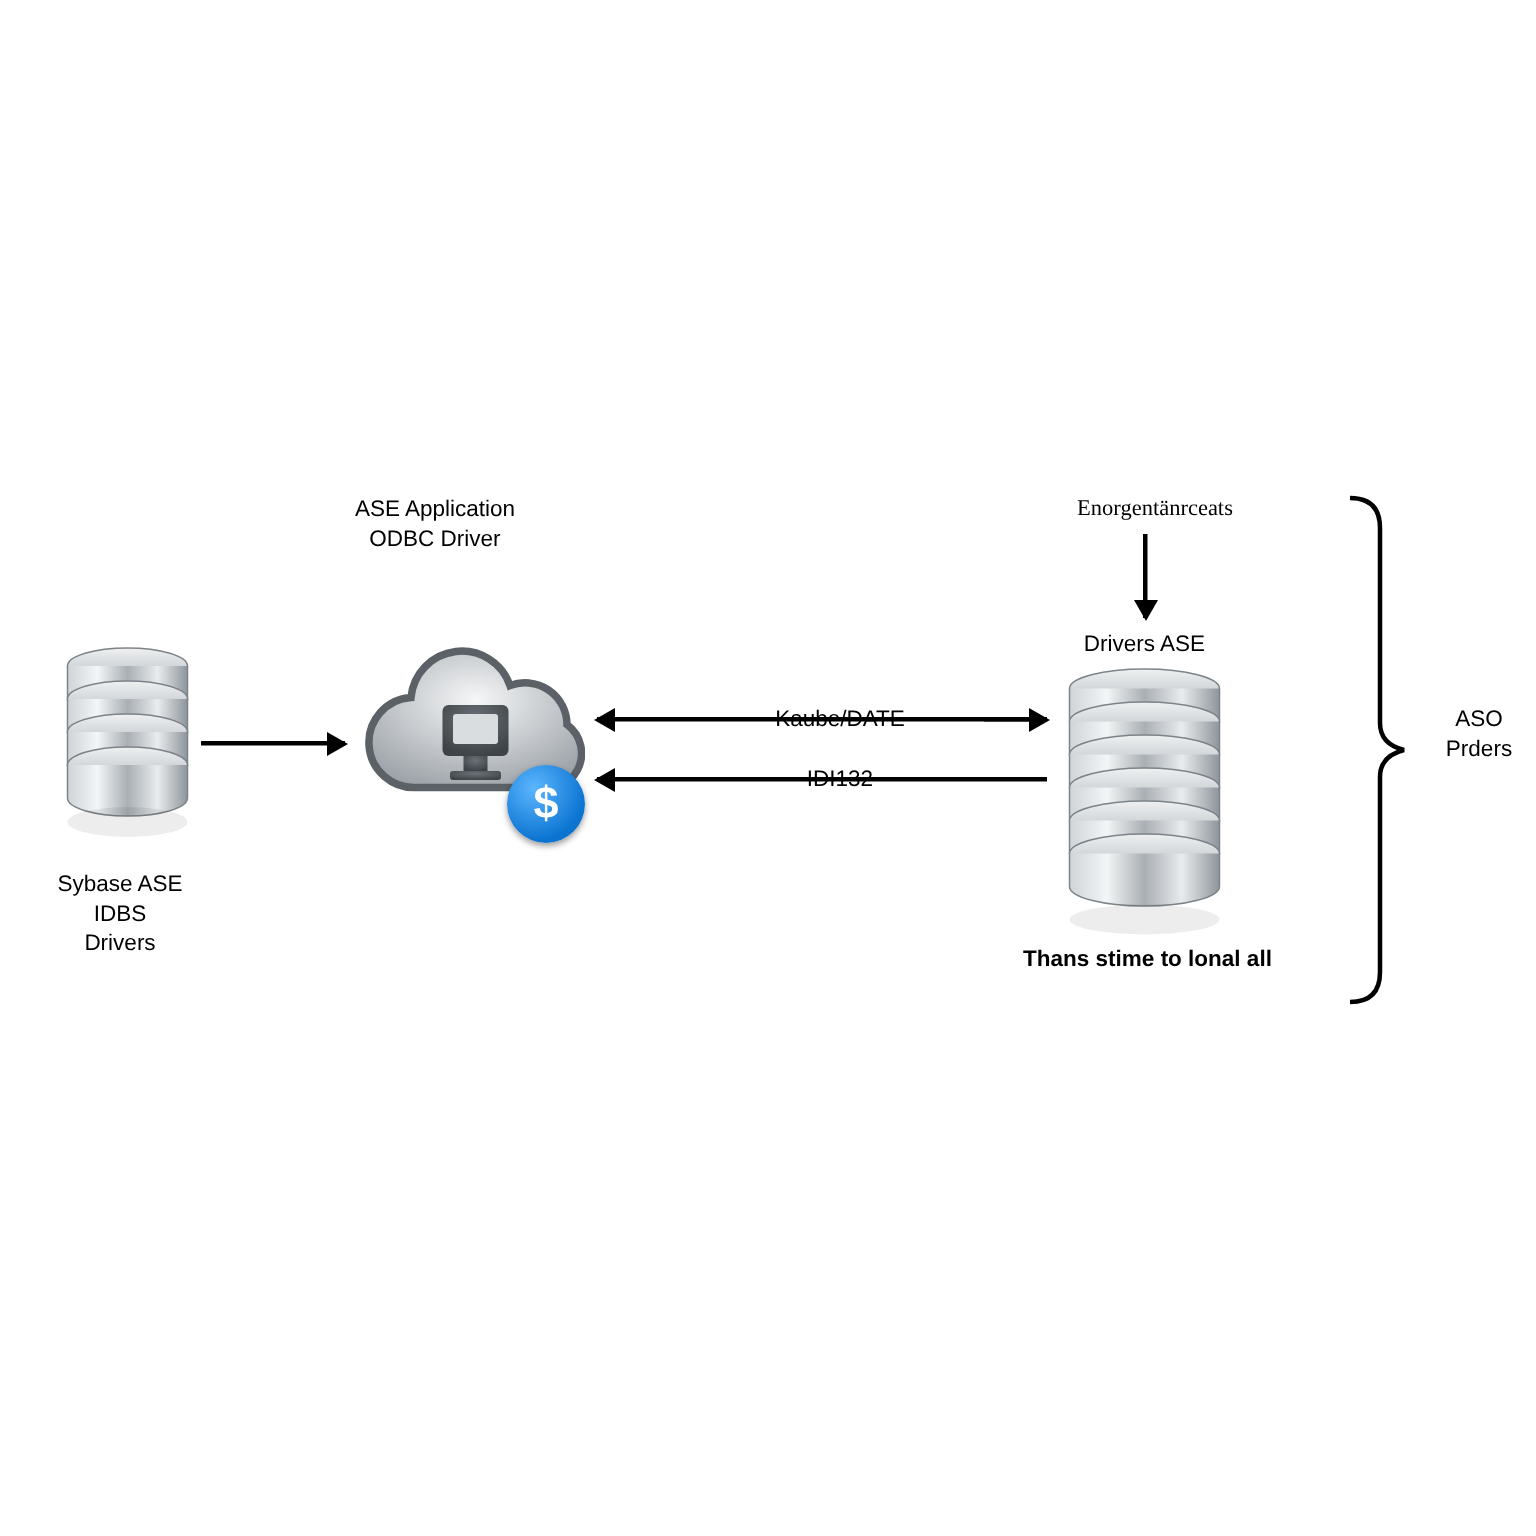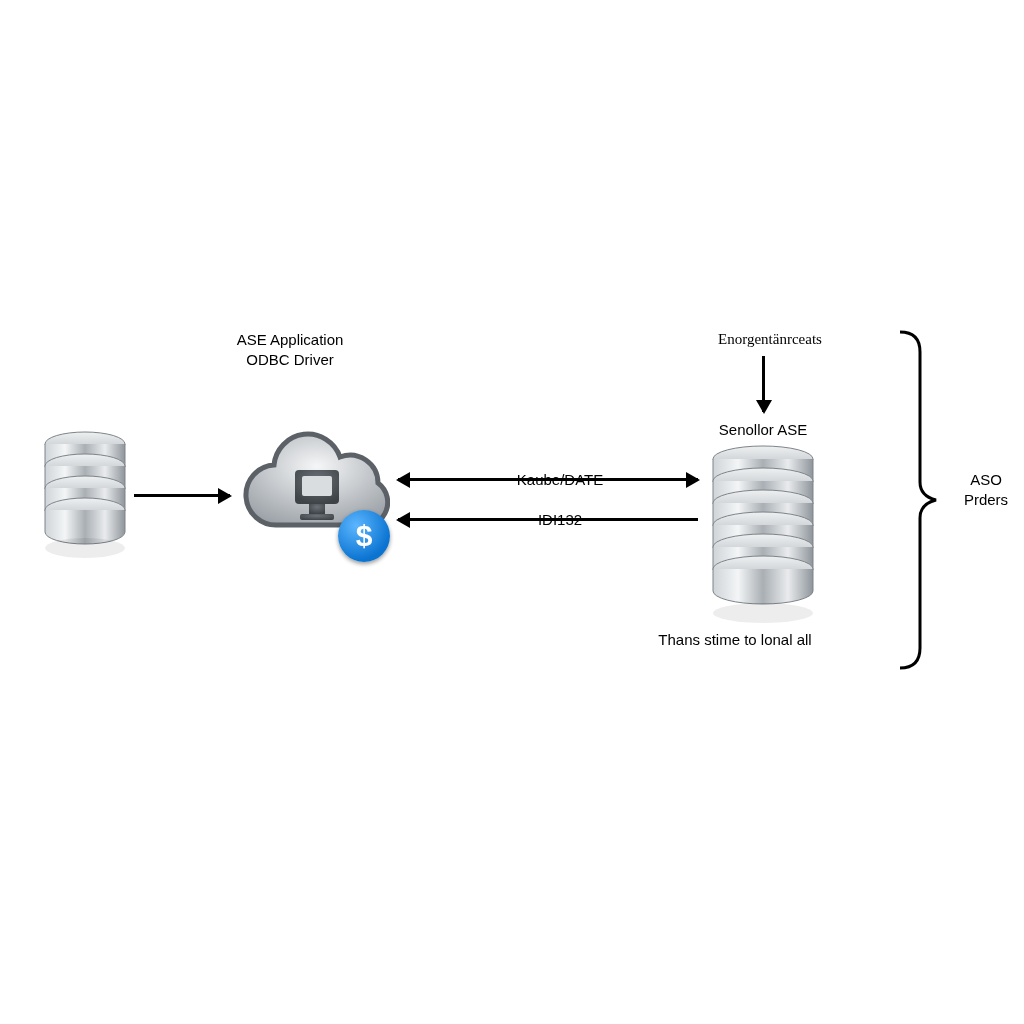--- a/index.html
+++ b/index.html
@@ -5,21 +5,21 @@
   html,body{margin:0;padding:0;width:1024px;height:1024px;background:#fff;font-family:Arial,Helvetica,sans-serif;font-size:15px;color:#000;}
   .canvas{position:relative;width:844px;height:1024px;}
   .label{position:absolute;text-align:center;line-height:1.3;}
   .label-left{text-align:center;}
   
   #lbl-ase-app{left:200px;top:330px;width:180px;}
   #lbl-enorg{left:670px;top:330px;width:200px;font-family:Liberation Serif, serif;}
   #lbl-senollor{left:703px;top:420px;width:120px;}
   #lbl-kaube{left:480px;top:470px;width:160px;}
   #lbl-idi{left:490px;top:510px;width:140px;}
-  #lbl-thans{left:645px;top:630px;width:180px;}
+  #lbl-thans{left:675px;top:630px;width:180px;font-weight:bold;}
   #lbl-sybase{left:20px;top:580px;width:120px;}
   #lbl-aso{left:952px;top:470px;width:68px;}
   
   .arrow-h{position:absolute;height:3px;background:#000;}
   .arrow-h::after{content:"";position:absolute;width:0;height:0;border-top:8px solid transparent;border-bottom:8px solid transparent;}
   .arrow-right::after{right:-2px;top:-6px;border-left:14px solid #000;}
   .arrow-left::after{left:-2px;top:-6px;border-right:14px solid #000;}
   .arrow-v{position:absolute;width:3px;background:#000;}
   .arrow-v::after{content:"";position:absolute;left:-6px;bottom:-2px;width:0;height:0;border-left:8px solid transparent;border-right:8px solid transparent;border-top:14px solid #000;}
   
@@ -33,24 +33,25 @@
   .cloud{position:absolute;left:240px;top:420px;width:150px;height:140px;}
   .dollar{position:absolute;left:338px;top:510px;width:52px;height:52px;border-radius:50%;background:radial-gradient(circle at 35% 30%,#5cb6ff,#0b74d1 70%);display:flex;align-items:center;justify-content:center;color:#fff;font-weight:bold;font-size:30px;box-shadow:0 2px 4px rgba(0,0,0,.4);}
 </style>
 </head>
 <body>
 
 <div class="canvas">
 
   <div id="lbl-ase-app" class="label">ASE Application<br>ODBC Driver</div>
   <div id="lbl-enorg" class="label">Enorgentänrceats</div>
-  <div id="lbl-senollor" class="label">Senollor ASE</div>
+  <div id="lbl-senollor" class="label">Drivers ASE</div>
   <div id="lbl-kaube" class="label">Kaube/DATE</div>
   <div id="lbl-idi" class="label">IDI132</div>
   <div id="lbl-thans" class="label">Thans stime to lonal all</div>
+  <div id="lbl-sybase" class="label">Sybase ASE<br>IDBS<br>Drivers</div>
   <div id="lbl-aso" class="label label-left">ASO<br>Prders</div>
 
   <div class="db db-small">
     <svg viewBox="0 0 86 130">
       <defs>
         <linearGradient id="g1" x1="0" x2="1" y1="0" y2="0">
           <stop offset="0" stop-color="#cfd4d8"></stop>
           <stop offset="0.25" stop-color="#f3f5f6"></stop>
           <stop offset="0.5" stop-color="#a9afb4"></stop>
           <stop offset="0.75" stop-color="#e9ebed"></stop>

